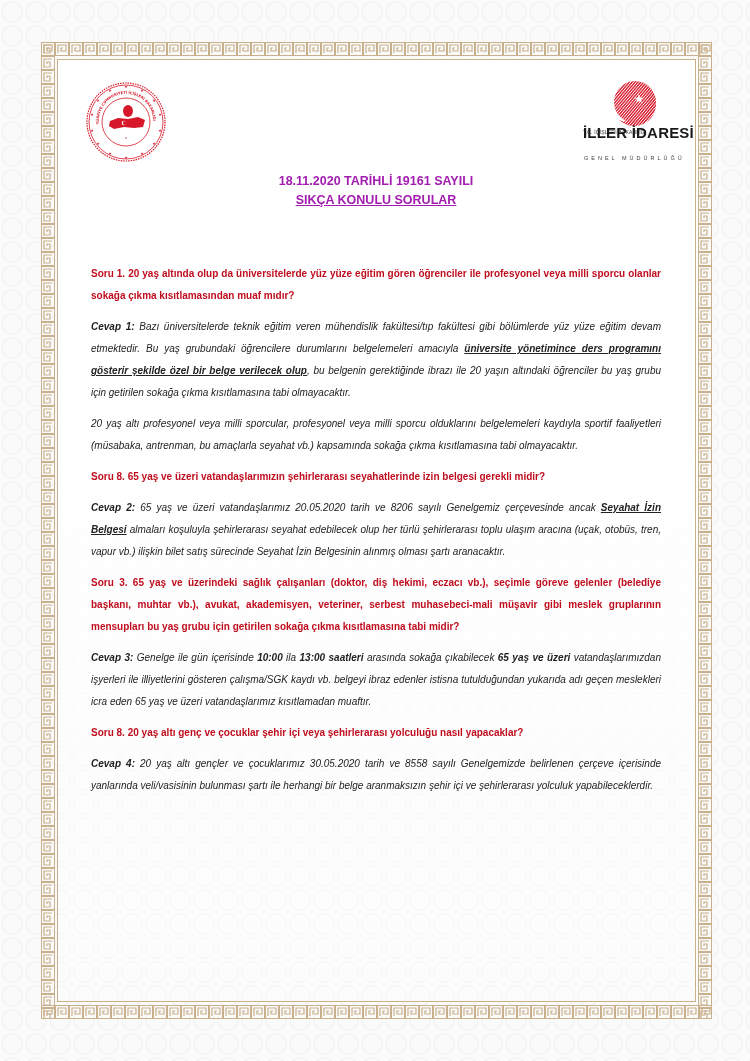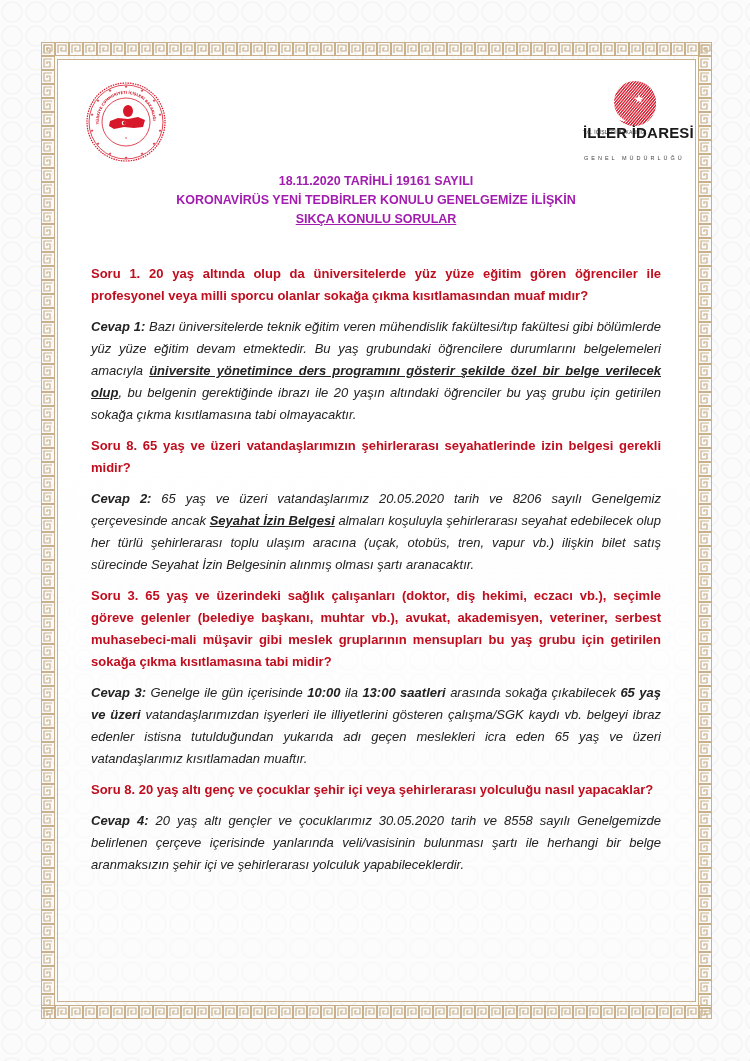--- a/index.html
+++ b/index.html
@@ -33,21 +33,21 @@
   .logo-right .big { position:absolute; left:0; top:46px; font-size:15px; font-weight:bold; color:#1a1a1a; letter-spacing:0.2px; white-space:nowrap; }
   .logo-right .sub { position:absolute; left:1px; top:77px; font-size:5.5px; color:#444; letter-spacing:3px; white-space:nowrap; }
   .header {
     position: absolute; left: 90px; top: 172px; width: 572px; text-align: center;
     font-family: "Liberation Sans", sans-serif; font-weight: bold; font-size: 12.5px; color: #a21caf;
     line-height: 19px;
   }
   .header .u { text-decoration: underline; }
   .content {
     position: absolute; left: 91px; top: 263px; width: 570px;
-    font-size: 13px; line-height: 22px; color: #222; text-align: justify;
+    font-size: 10px; line-height: 22px; color: #222; text-align: justify;
   }
   .q { color: #c00d1e; font-weight: bold; margin: 0 0 9px 0; }
   .a { font-style: italic; margin: 0 0 9px 0; }
   .a b { font-style: italic; }
   .u { text-decoration: underline; }
 </style>
 </head>
 <body>
 
 <div class="bgpattern"></div>
@@ -122,27 +122,27 @@
     <circle cx="52" cy="24" r="21" fill="url(#hatch)" opacity="0.95"></circle>
     <text x="56" y="25" font-size="12" fill="#fff" text-anchor="middle" font-family="DejaVu Sans, sans-serif">★</text>
   </svg>
   <div class="small">T.C. İÇİŞLERİ BAKANLIĞI</div>
   <div class="big">İLLER İDARESİ</div>
   <div class="sub">GENEL MÜDÜRLÜĞÜ</div>
 </div>
 
 <div class="header">
   <div>18.11.2020 TARİHLİ 19161 SAYILI</div>
-  <div>KORONAVİRÜS YENİ TEDBİRLER KONULU GENELGEMİZE İLİŞKİN</div>
   <div class="u">SIKÇA KONULU SORULAR</div>
 </div>
 
 <div class="content">
   <p class="q">Soru 1. 20 yaş altında olup da üniversitelerde yüz yüze eğitim gören öğrenciler ile profesyonel veya milli sporcu olanlar sokağa çıkma kısıtlamasından muaf mıdır?</p>
   <p class="a"><b>Cevap 1:</b><span> Bazı üniversitelerde teknik eğitim veren mühendislik fakültesi/tıp fakültesi gibi bölümlerde yüz yüze eğitim devam etmektedir. Bu yaş grubundaki öğrencilere durumlarını belgelemeleri amacıyla </span><b class="u">üniversite yönetimince ders programını gösterir şekilde özel bir belge verilecek olup</b><span>, bu belgenin gerektiğinde ibrazı ile 20 yaşın altındaki öğrenciler bu yaş grubu için getirilen sokağa çıkma kısıtlamasına tabi olmayacaktır.</span></p>
+  <p class="a">20 yaş altı profesyonel veya milli sporcular, profesyonel veya milli sporcu olduklarını belgelemeleri kaydıyla sportif faaliyetleri (müsabaka, antrenman, bu amaçlarla seyahat vb.) kapsamında sokağa çıkma kısıtlamasına tabi olmayacaktır.</p>
 
   <p class="q">Soru 8. 65 yaş ve üzeri vatandaşlarımızın şehirlerarası seyahatlerinde izin belgesi gerekli midir?</p>
   <p class="a"><b>Cevap 2:</b><span> 65 yaş ve üzeri vatandaşlarımız 20.05.2020 tarih ve 8206 sayılı Genelgemiz çerçevesinde ancak </span><b class="u">Seyahat İzin Belgesi</b><span> almaları koşuluyla şehirlerarası seyahat edebilecek olup her türlü şehirlerarası toplu ulaşım aracına (uçak, otobüs, tren, vapur vb.) ilişkin bilet satış sürecinde Seyahat İzin Belgesinin alınmış olması şartı aranacaktır.</span></p>
 
   <p class="q">Soru 3. 65 yaş ve üzerindeki sağlık çalışanları (doktor, diş hekimi, eczacı vb.), seçimle göreve gelenler (belediye başkanı, muhtar vb.), avukat, akademisyen, veteriner, serbest muhasebeci-mali müşavir gibi meslek gruplarının mensupları bu yaş grubu için getirilen sokağa çıkma kısıtlamasına tabi midir?</p>
   <p class="a"><b>Cevap 3:</b><span> Genelge ile gün içerisinde </span><b>10:00</b><span> ila </span><b>13:00 saatleri</b><span> arasında sokağa çıkabilecek </span><b>65 yaş ve üzeri</b><span> vatandaşlarımızdan işyerleri ile illiyetlerini gösteren çalışma/SGK kaydı vb. belgeyi ibraz edenler istisna tutulduğundan yukarıda adı geçen meslekleri icra eden 65 yaş ve üzeri vatandaşlarımız kısıtlamadan muaftır.</span></p>
 
   <p class="q">Soru 8. 20 yaş altı genç ve çocuklar şehir içi veya şehirlerarası yolculuğu nasıl yapacaklar?</p>
   <p class="a"><b>Cevap 4:</b><span> 20 yaş altı gençler ve çocuklarımız 30.05.2020 tarih ve 8558 sayılı Genelgemizde belirlenen çerçeve içerisinde yanlarında veli/vasisinin bulunması şartı ile herhangi bir belge aranmaksızın şehir içi ve şehirlerarası yolculuk yapabileceklerdir.</span></p>
 

